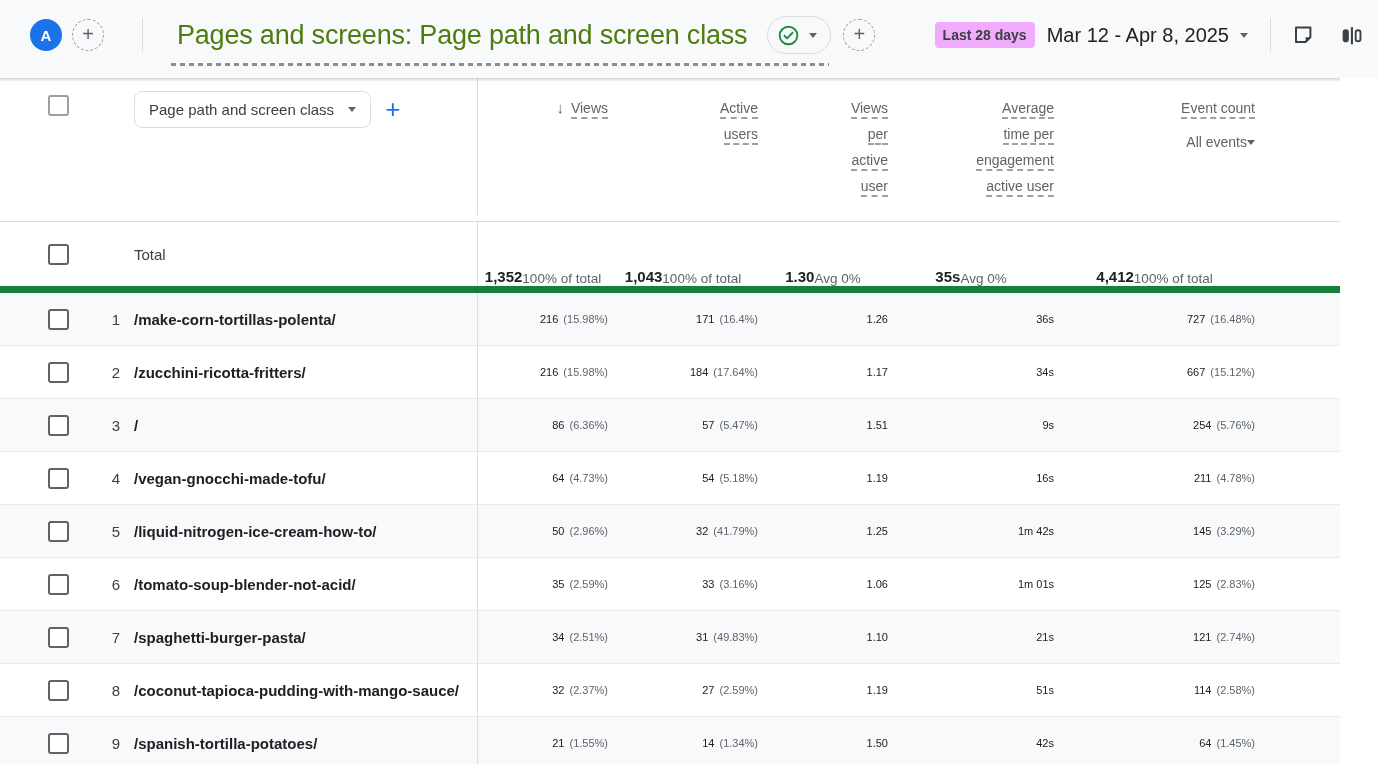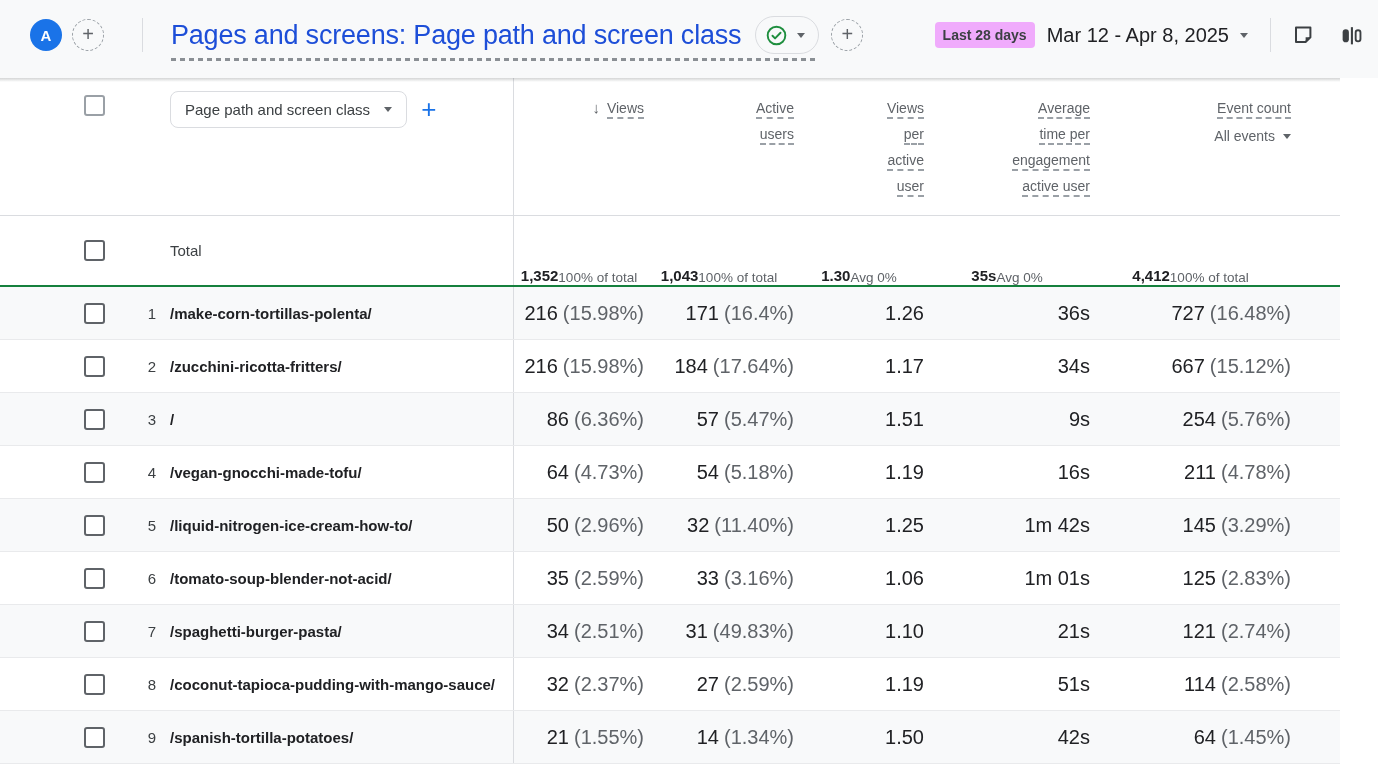--- a/index.html
+++ b/index.html
@@ -27,21 +27,21 @@
   .dashed-circle {
     width: 32px; height: 32px; border-radius: 50%;
     border: 1.5px dashed #9aa0a6; background: transparent;
     color: #5f6368; font-size: 20px; font-weight: 400; line-height: 1;
     display: flex; align-items: center; justify-content: center;
     flex: none; cursor: pointer; padding: 0 0 2px 0;
   }
   .add-property { margin-left: 10px; }
   .tb-divider { width: 1px; height: 34px; background: #dadce0; margin-left: 38px; flex: none; }
   .title-wrap { margin-left: 26px; position: relative; display: flex; align-items: center; flex: none; }
-  .page-title { margin: 2px; font-size: 27px; font-weight: 400; color: #1d4ed8; letter-spacing: -0.2px; white-space: nowrap; }
+  .page-title { margin: 8px; font-size: 27px; font-weight: 400; color: #4d7c0f; letter-spacing: -0.2px; white-space: nowrap; }
   .title-underline {
     position: absolute; left: 2px; right: 2px; bottom: -7px; height: 3px;
     background: repeating-linear-gradient(90deg, #8a8f94 0 5px, transparent 5px 9px);
   }
   .status-pill {
     margin-left: 12px; height: 38px; border: 1px solid #dadce0; border-radius: 19px;
     background: transparent; display: flex; align-items: center; gap: 9px;
     padding: 0 13px 0 9px; cursor: pointer;
   }
   .add-comparison { margin-left: 12px; }
@@ -63,21 +63,21 @@
   .header-shadow {
     position: absolute; top: 78px; left: 0; width: 1340px; height: 4px; z-index: 3;
     background: linear-gradient(to bottom, rgba(60,64,67,0.22), rgba(60,64,67,0));
   }
 
   
   .table-area { width: 1340px; background: #fff; }
   .grid-row {
     display: grid;
     grid-template-columns: 50px 36px 343px 131px 150px 130px 166px 201px;
-    padding-left: 84px; padding-right: 49px; width: 1340px;
+    padding-left: 48px; padding-right: 49px; width: 1340px;
   }
   .vline { border-left: 1px solid #dadce0; }
 
   .thead { height: 137px; }
   .cb {
     width: 21px; height: 21px; border: 2px solid #5f6368; border-radius: 3px;
     background: #fff; display: inline-block; cursor: pointer; flex: none;
   }
   .cb.light { border-color: #9aa0a6; }
   .thead .cb-cell { padding-top: 17px; }
@@ -88,39 +88,39 @@
     font-family: inherit; font-size: 15px; color: #3c4043; cursor: pointer; white-space: nowrap;
   }
   .add-dim {
     background: none; border: none; color: #1a73e8; font-size: 26px; font-weight: 400;
     line-height: 1; margin: 5px 0 0 10px; padding: 0 4px; cursor: pointer; font-family: inherit;
   }
   .mh-cell { text-align: right; padding-top: 17px; font-size: 14px; color: #5f6368; cursor: pointer; }
   .mh-line { display: block; line-height: 26px; white-space: nowrap; }
   .dashed { border-bottom: 2px dashed #9aa0a6; padding-bottom: 1px; }
   .sort-arrow { color: #5f6368; font-size: 15px; margin-right: 7px; }
-  .mh-sub { margin-top: 4px; display: flex; justify-content: flex-end; align-items: center; gap: 8px; line-height: 22px; cursor: pointer; white-space: nowrap; }
-
-  .total-row { height: 72px; border-top: 1px solid #dadce0; border-bottom: 2px solid #15803d; }
+  .mh-sub { margin-top: 10px; display: flex; justify-content: flex-end; align-items: center; line-height: 22px; cursor: pointer; white-space: nowrap; }
+
+  .total-row { height: 72px; border-top: 1px solid #dadce0; border-bottom: 7px solid #15803d; margin-top: 6px; }
   .total-row .cb-cell { display: flex; align-items: center; }
   .total-label { display: flex; align-items: center; font-size: 15px; color: #3c4043; }
   .tcell { display: flex; flex-direction: row; justify-content: center; align-items: flex-end; }
   .tval { font-size: 15px; font-weight: bold; color: #202124; line-height: 18px; white-space: nowrap; }
   .tsub { font-size: 13.5px; color: #5f6368; margin-top: 7px; line-height: 15px; white-space: nowrap; }
 
   .data-row { min-height: 53px; border-bottom: 1px solid #e9eaec; }
   .data-row:nth-child(odd) { background: #f8f9fa; }
   .data-row .cb-cell { display: flex; align-items: center; }
   .num-cell { display: flex; align-items: center; justify-content: center; font-size: 15px; color: #3c4043; }
   .path-cell {
     display: flex; align-items: center; font-size: 15px; font-weight: bold; color: #202124;
     padding: 6px 16px 6px 0; line-height: 21px; overflow-wrap: break-word; word-break: normal; min-width: 0;
   }
   .path-cell span { min-width: 0; overflow-wrap: break-word; }
-  .vcell { display: flex; align-items: center; justify-content: flex-end; font-size: 20px; white-space: nowrap; }
+  .vcell { display: flex; align-items: center; justify-content: flex-end; font-size: 11px; white-space: nowrap; }
   .vmain { color: #202124; }
   .vpct { color: #5f6368; margin-left: 5px; }
 </style>
 </head>
 <body>
 
 <header class="topbar">
   <div class="avatar">A</div>
   <button class="dashed-circle add-property">
     <span>+</span>
@@ -353,21 +353,21 @@
         <div class="num-cell">5</div>
         <div class="path-cell">
           <span>/liquid-nitrogen-ice-cream-how-to/</span>
         </div>
         <div class="vcell vline">
           <span class="vmain">50</span>
           <span class="vpct">(2.96%)</span>
         </div>
         <div class="vcell">
           <span class="vmain">32</span>
-          <span class="vpct">(11.40%)</span>
+          <span class="vpct">(41.79%)</span>
         </div>
         <div class="vcell">
           <span class="vmain">1.25</span>
         </div>
         <div class="vcell">
           <span class="vmain">1m 42s</span>
         </div>
         <div class="vcell">
           <span class="vmain">145</span>
           <span class="vpct">(3.29%)</span>

